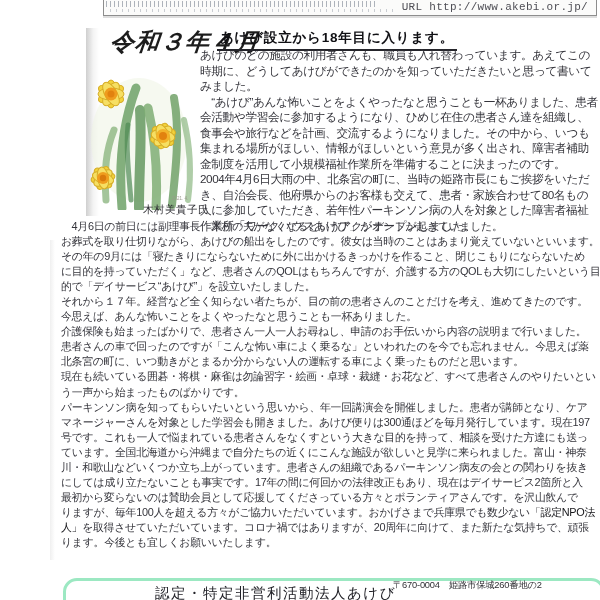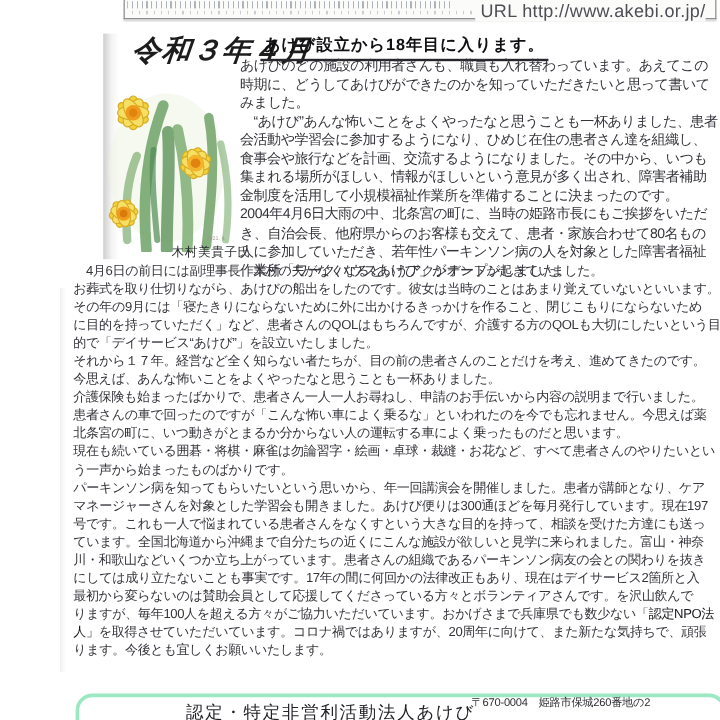--- a/index.html
+++ b/index.html
@@ -16,22 +16,22 @@
     background-image:
       repeating-linear-gradient(90deg, rgba(110,120,135,.55) 0 1px, transparent 1px 4px),
       repeating-linear-gradient(90deg, rgba(110,120,135,.35) 0 1px, transparent 1px 6px);
     background-size:55% 6px, 90% 3px;
     background-position:2px 1px, 6px 9px;
     background-repeat:no-repeat;
     box-shadow:0 2px 0 rgba(160,160,160,.35);
   }
   .url-text{
     position:absolute;right:8px;top:1px;
-    font-family:Liberation Sans, sans-serif;
-    font-size:15px;color:#4e4e55;letter-spacing:.3px;white-space:nowrap;
+    font-family:Liberation Mono, monospace;
+    font-size:11px;color:#4e4e55;letter-spacing:.3px;white-space:nowrap;
     background:#fbfbfa;padding-left:4px;
   }
   
   .date-label{
     position:absolute;left:110px;top:26px;
     font-family:"Liberation Serif","DejaVu Serif",serif;
     font-style:italic;font-weight:bold;font-size:24px;color:#1c1c1c;
     transform:skewX(-6deg);letter-spacing:1px;white-space:nowrap;
   }
   

